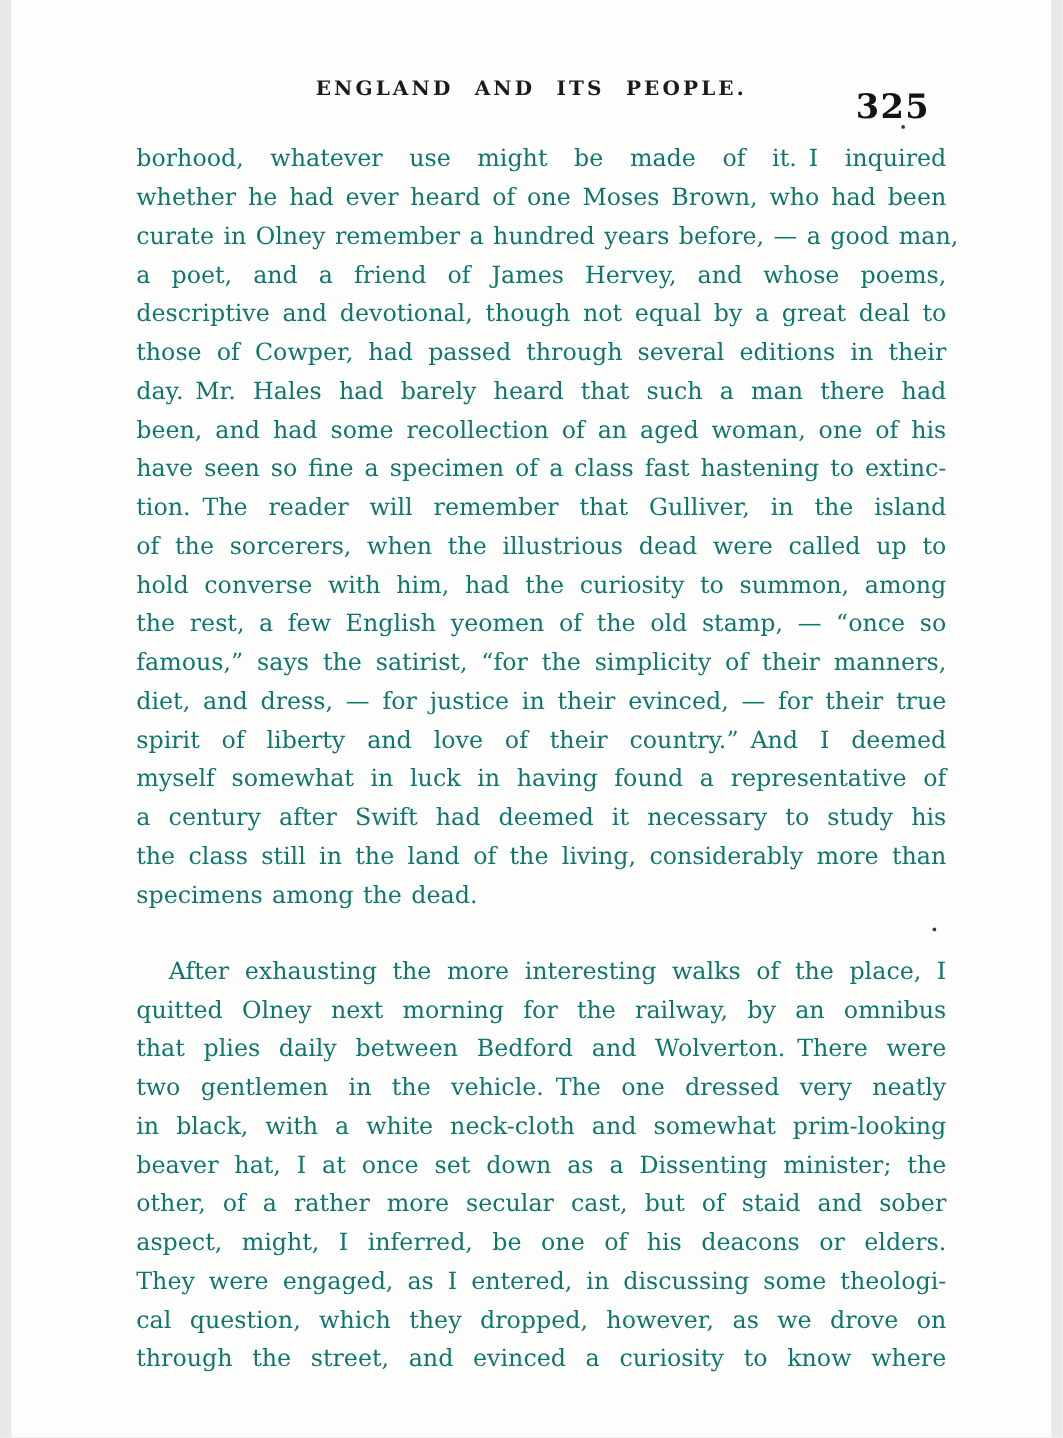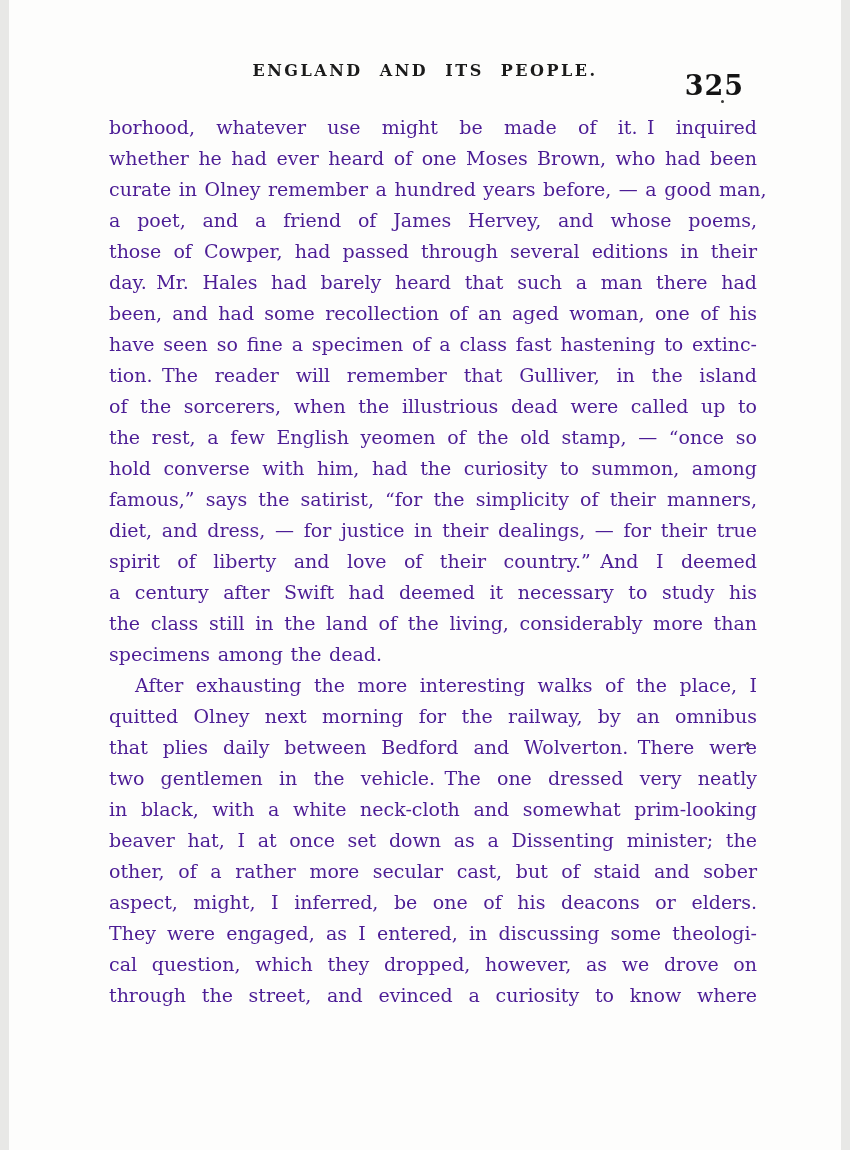--- a/index.html
+++ b/index.html
@@ -52,28 +52,29 @@
     width: 648px;
   }
   .line {
     font-size: 19px;
     line-height: 31px;
     height: 31px;
     white-space: nowrap;
     text-align: justify;
     text-align-last: justify;
     word-spacing: 1.5px;
-    color: #4c1d95;
+    color: #0f766e;
   }
   .line.no-flush {
     text-align: right;
     text-align-last: left;
   }
   .line.indent {
     text-indent: 26px;
+    margin-top: 30px;
   }
   
   .speck {
     position: absolute;
     background: #3a3a3a;
     border-radius: 50%;
   }
   .speck-1 { left: 712px; top: 100px; width: 3px; height: 3px; }
   .speck-2 { left: 737px; top: 742px; width: 3px; height: 3px; }
 </style>
@@ -84,31 +85,33 @@
   <div class="running-header">
     <span class="header-title">ENGLAND AND ITS PEOPLE.</span>
     <span class="page-number">325</span>
   </div>
 
   <div class="body-text">
       <div class="line">borhood, whatever use might be made of it. I inquired</div>
       <div class="line">whether he had ever heard of one Moses Brown, who had been</div>
       <div class="line">curate in Olney remember a hundred years before, — a good man,</div>
       <div class="line">a poet, and a friend of James Hervey, and whose poems,</div>
+      <div class="line">descriptive and devotional, though not equal by a great deal to</div>
       <div class="line">those of Cowper, had passed through several editions in their</div>
       <div class="line">day. Mr. Hales had barely heard that such a man there had</div>
       <div class="line">been, and had some recollection of an aged woman, one of his</div>
       <div class="line">have seen so fine a specimen of a class fast hastening to extinc-</div>
       <div class="line">tion. The reader will remember that Gulliver, in the island</div>
       <div class="line">of the sorcerers, when the illustrious dead were called up to</div>
+      <div class="line">hold converse with him, had the curiosity to summon, among</div>
       <div class="line">the rest, a few English yeomen of the old stamp, — “once so</div>
-      <div class="line">hold converse with him, had the curiosity to summon, among</div>
       <div class="line">famous,” says the satirist, “for the simplicity of their manners,</div>
-      <div class="line">diet, and dress, — for justice in their dealings, — for their true</div>
+      <div class="line">diet, and dress, — for justice in their evinced, — for their true</div>
       <div class="line">spirit of liberty and love of their country.” And I deemed</div>
+      <div class="line">myself somewhat in luck in having found a representative of</div>
       <div class="line">a century after Swift had deemed it necessary to study his</div>
       <div class="line">the class still in the land of the living, considerably more than</div>
       <div class="line no-flush">specimens among the dead.</div>
       <div class="line indent">After exhausting the more interesting walks of the place, I</div>
       <div class="line">quitted Olney next morning for the railway, by an omnibus</div>
       <div class="line">that plies daily between Bedford and Wolverton. There were</div>
       <div class="line">two gentlemen in the vehicle. The one dressed very neatly</div>
       <div class="line">in black, with a white neck-cloth and somewhat prim-looking</div>
       <div class="line">beaver hat, I at once set down as a Dissenting minister; the</div>
       <div class="line">other, of a rather more secular cast, but of staid and sober</div>

